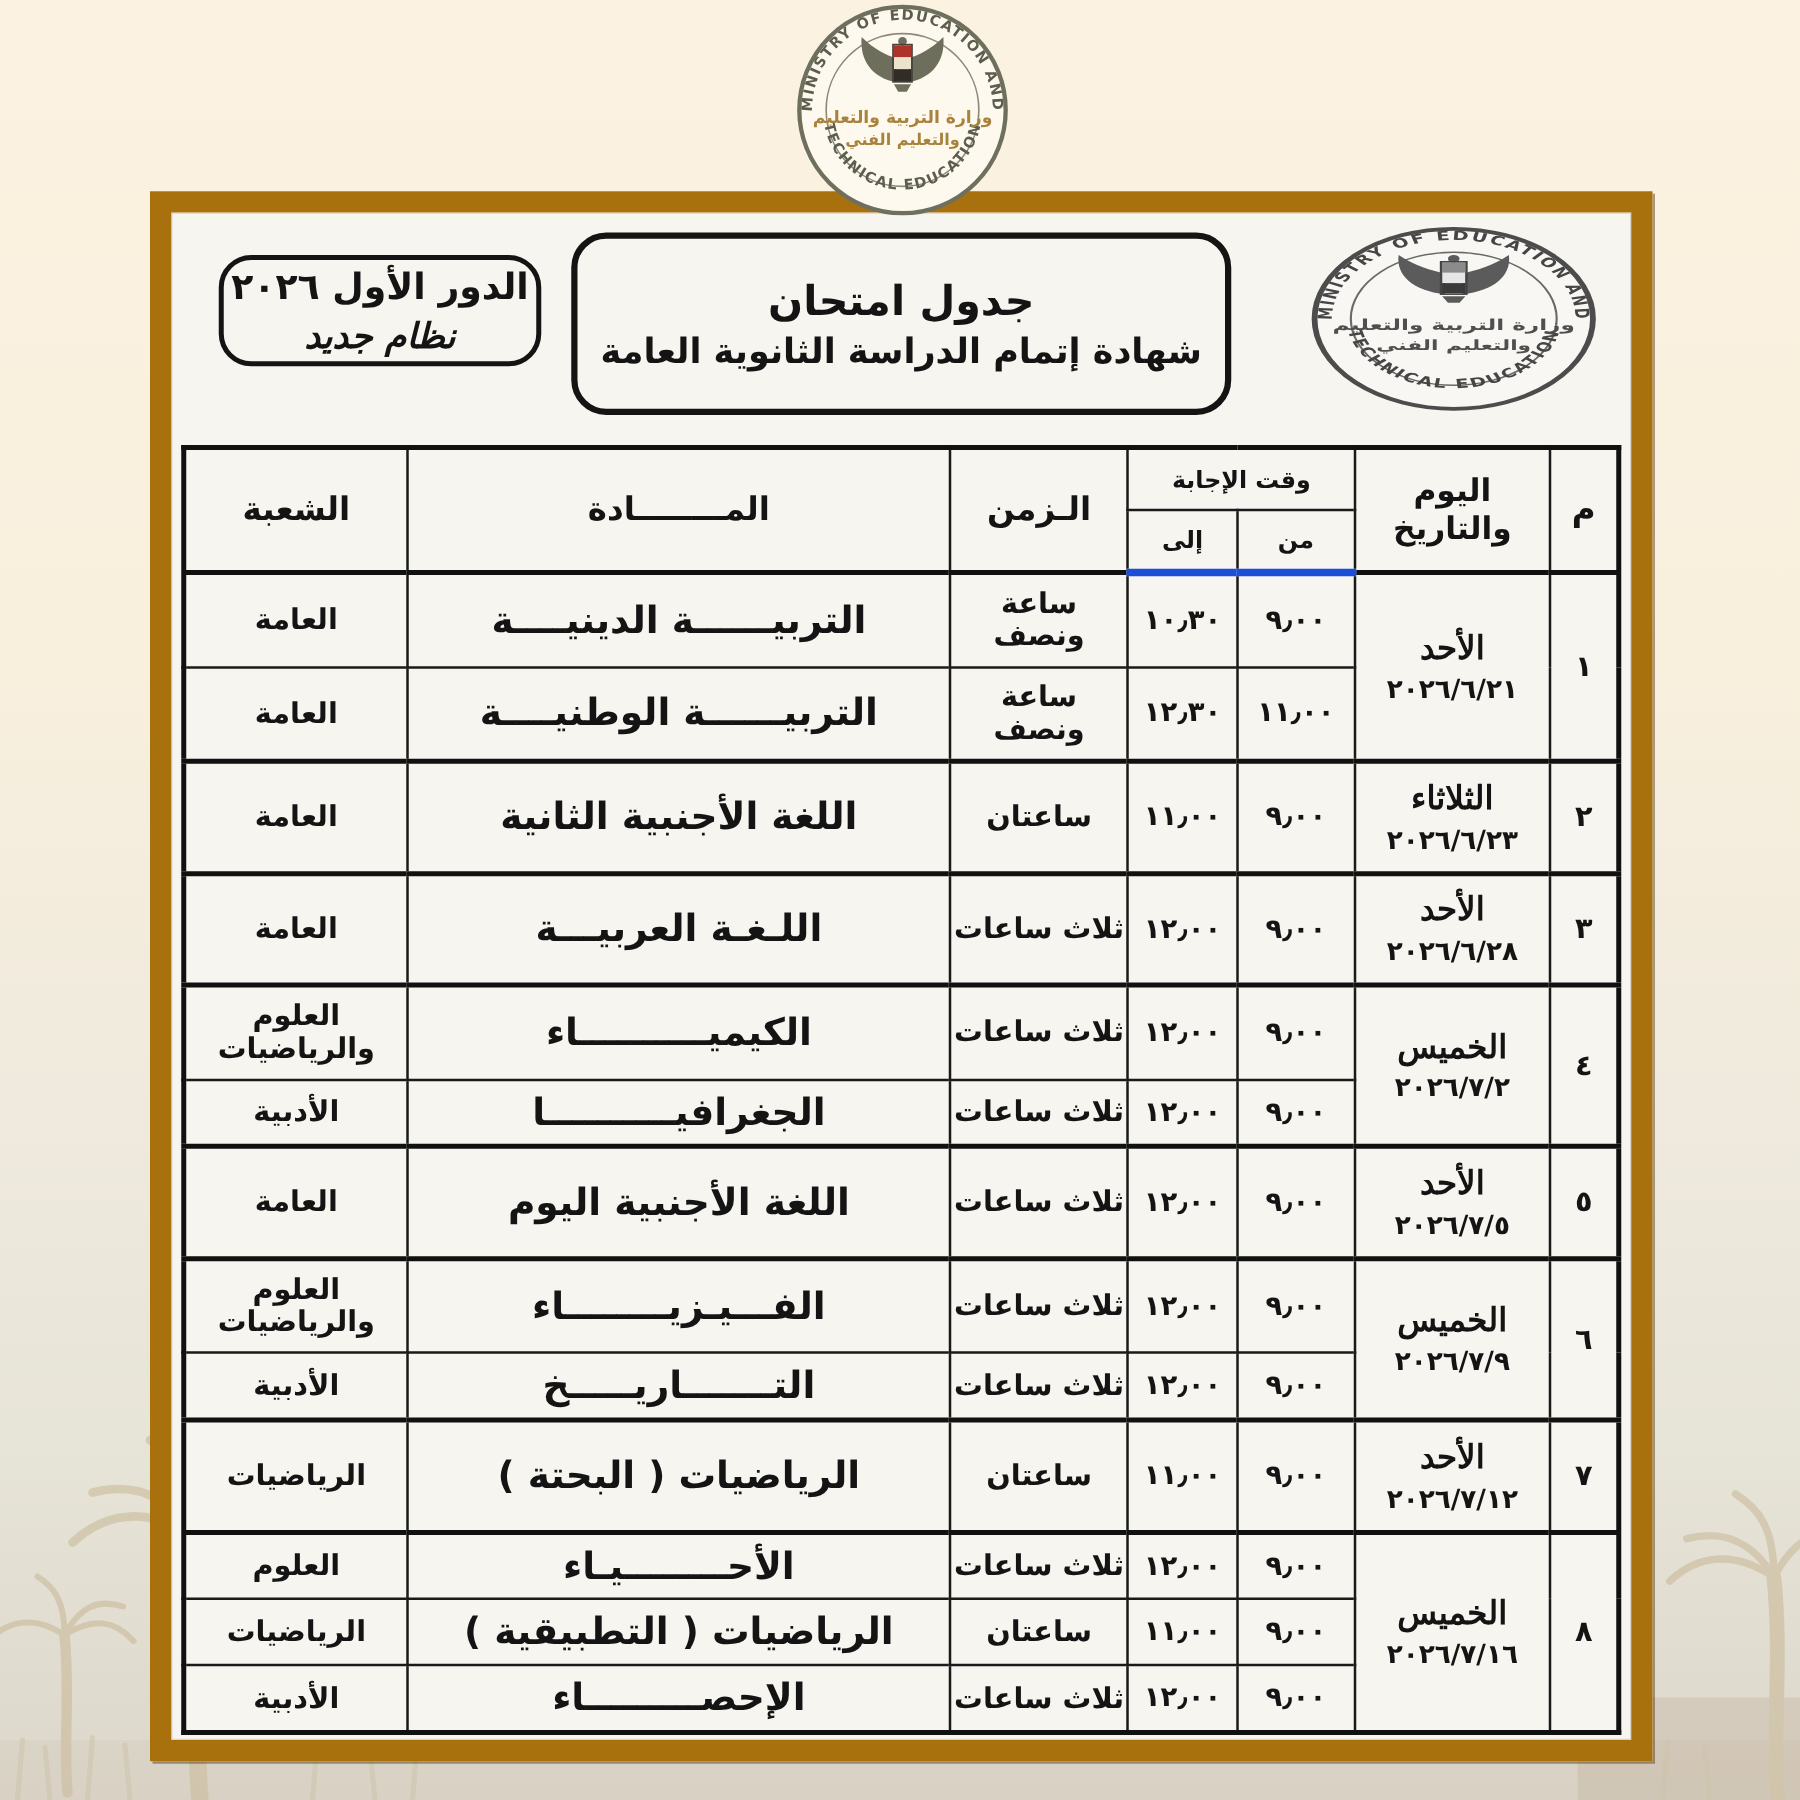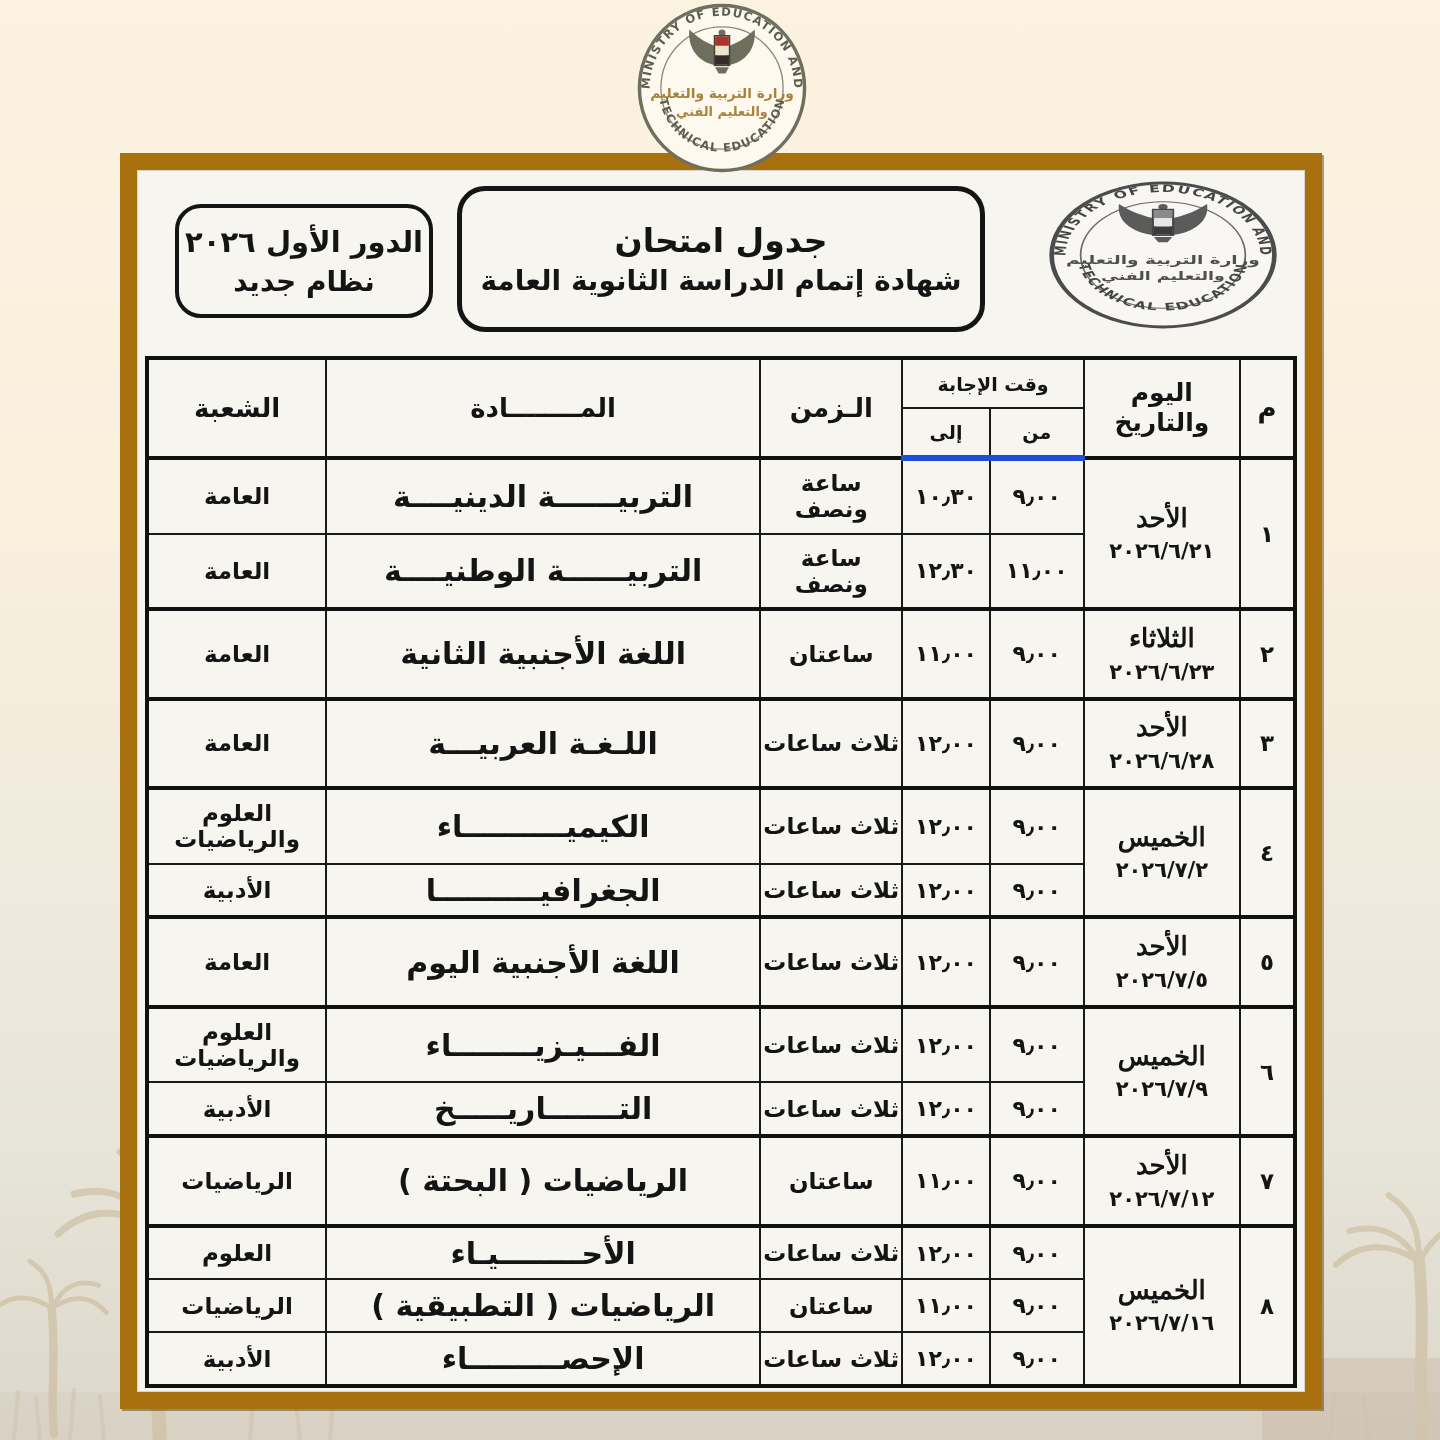--- a/index.html
+++ b/index.html
@@ -18,27 +18,27 @@
   
   .frame {
     position:absolute; left:120px; top:153px; width:1202px; height:1256px;
     border:17px solid #a9710e; background:#f7f5f0; z-index:2;
     box-shadow:2px 2px 0 rgba(74,47,10,.45), inset 0 0 0 1px #d9d5cc;
   }
   .doc { position:relative; width:100%; height:100%; direction:rtl; }
 
   
   .session-box {
-    position:absolute; left:38px; top:34px; width:258px; height:114px;
+    position:absolute; left:38px; top:34px; width:258px; height:89px;
     border:4px solid #141414; border-radius:26px; background:#f7f5f0;
     display:flex; flex-direction:column; justify-content:center; align-items:center; gap:6px;
     font-weight:bold; text-align:center;
   }
   .session-box .l1 { font-size:29px; }
-  .session-box .l2 { font-size:28px; }
+  .session-box .l2 { font-size:28px;font-style:italic; }
 
   .title-box {
     position:absolute; left:50%; transform:translateX(-50%); top:16px; width:528px; height:146px;
     border:5px solid #141414; border-radius:28px; background:#f7f5f0;
     display:flex; flex-direction:column; justify-content:center; align-items:center; gap:4px;
     font-weight:bold; text-align:center;
   }
   .title-box .l1 { font-size:33px; }
   .title-box .l2 { font-size:28px; }
   .title-box .l3 { font-size:29px; }

